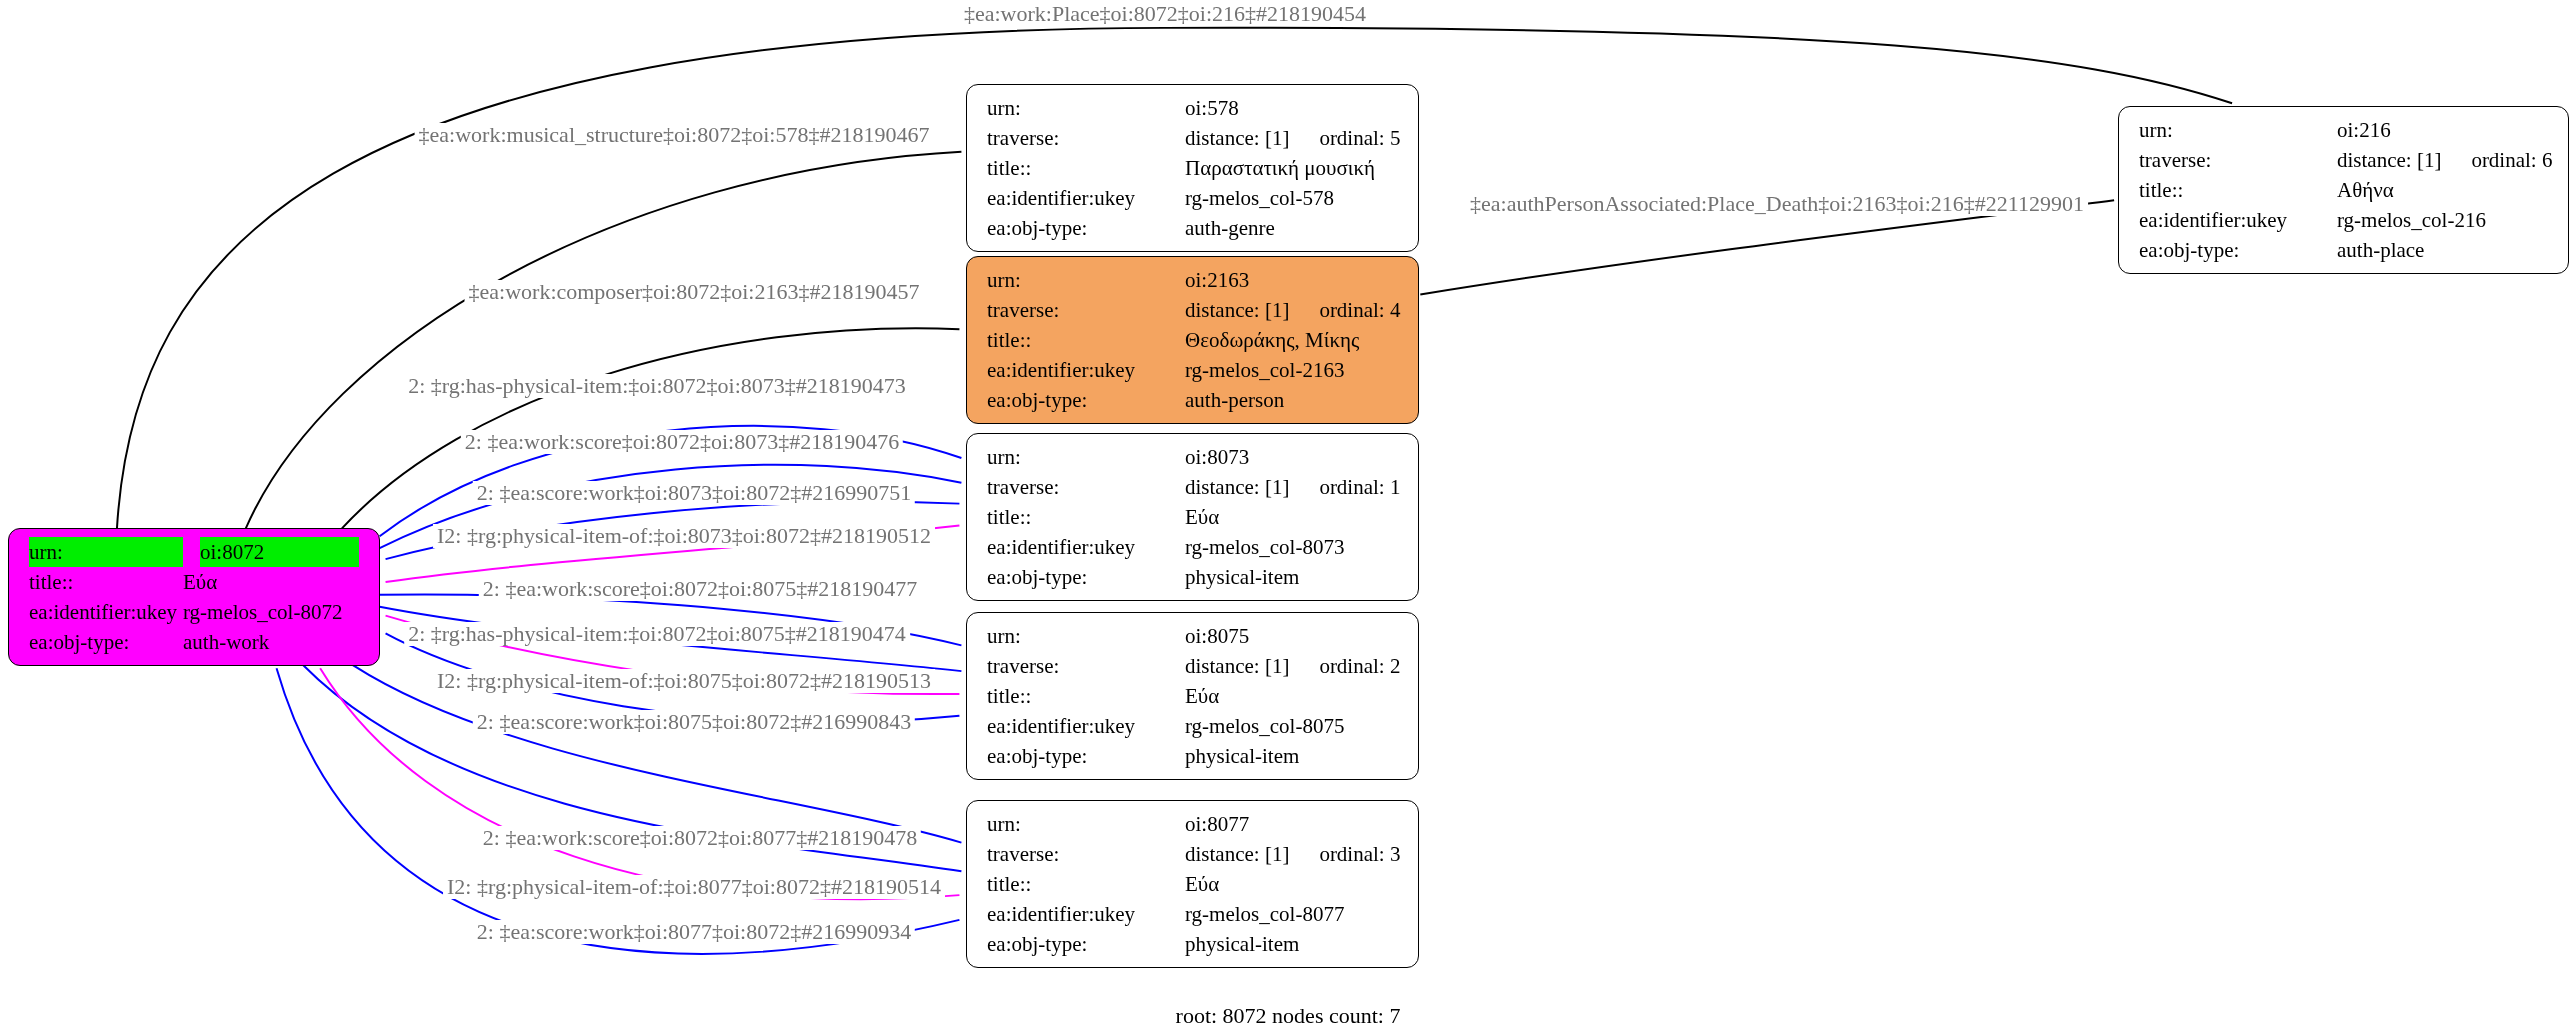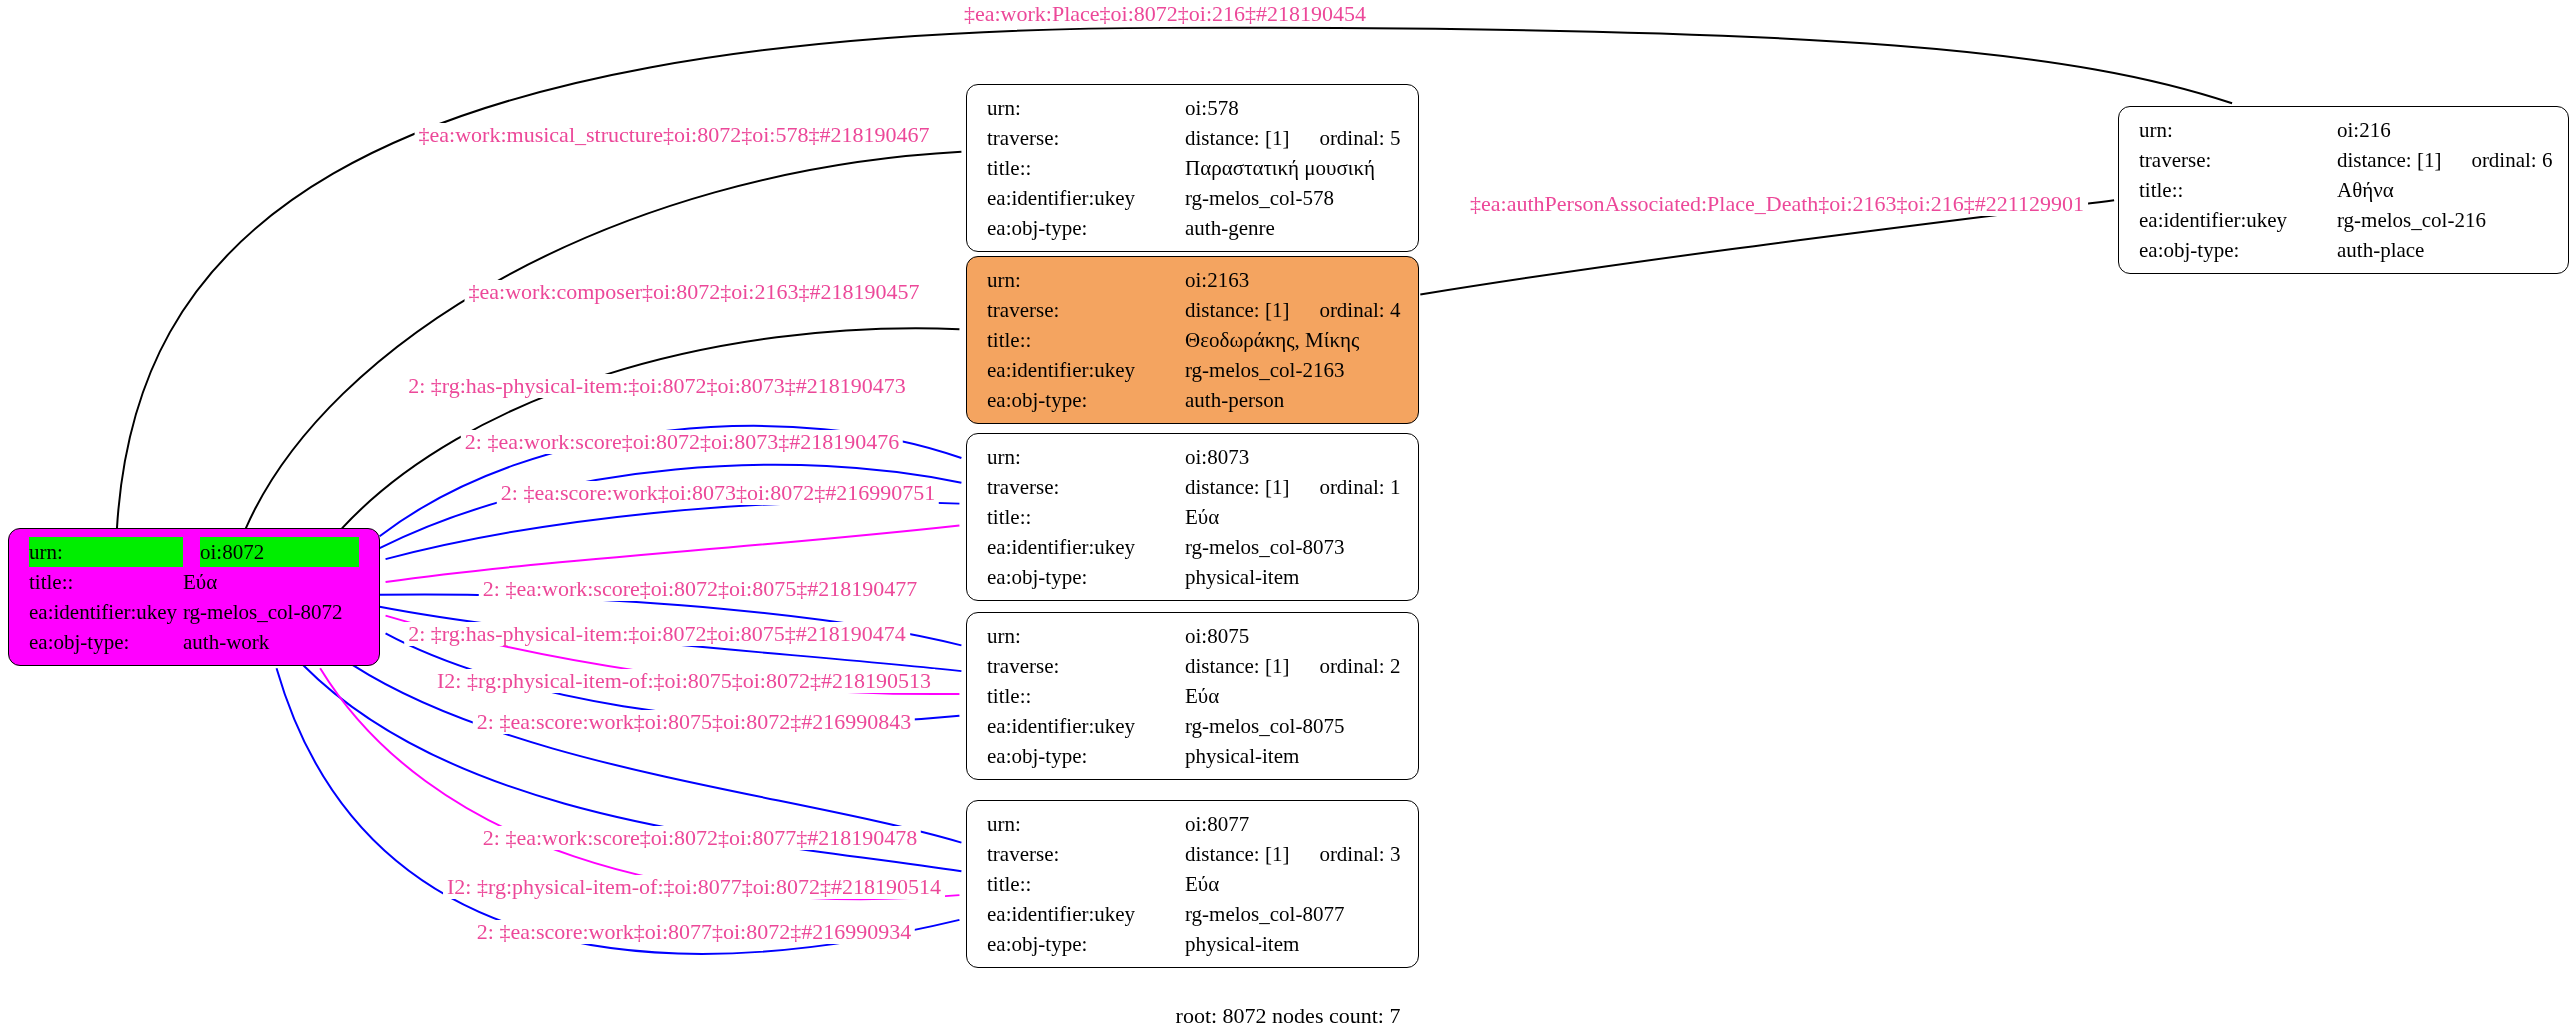--- a/index.html
+++ b/index.html
@@ -7,21 +7,21 @@
   .canvas { position:relative; width:2576px; height:1035px; overflow:hidden; background:#fff; }
   svg.edges { position:absolute; left:0; top:0; z-index:1; }
   svg.edges path { fill:none; stroke-width:2; }
   .edge--black   { stroke:#000000; }
   .edge--blue    { stroke:#0000ff; }
   .edge--magenta { stroke:#ff00ff; }
 
   .edge-label {
     position:absolute; transform:translateX(-50%);
     font-size:22px; line-height:24px; white-space:nowrap;
-    background:#ffffff; padding:0 4px; z-index:2; color:#ec4899;
+    background:#ffffff; padding:0 4px; z-index:2; color:#737373;
   }
 
   .node {
     position:absolute; background:#ffffff; border:1.6px solid #000;
     border-radius:12px; padding:8px 20px; font-size:21px; z-index:3;
   }
   .node .row { display:flex; align-items:baseline; height:30px; line-height:30px; white-space:nowrap; }
   .node .k { flex:0 0 198px; }
   .node .extra { margin-left:30px; }
 
@@ -75,21 +75,22 @@
     <path class="edge--magenta" d="M 968 903 C 682 926 432 852 323 674" marker-end="url(#arrow-magenta)"></path>
     <path class="edge--blue" d="M 968 928 C 642 1006 362 962 279 674" marker-end="url(#arrow-blue)"></path>
   </svg>
 
   <div class="edge-label" style="left:1165px; top:2px;">‡ea:work:Place‡oi:8072‡oi:216‡#218190454</div>
   <div class="edge-label" style="left:674px;  top:123px;">‡ea:work:musical_structure‡oi:8072‡oi:578‡#218190467</div>
   <div class="edge-label" style="left:694px;  top:280px;">‡ea:work:composer‡oi:8072‡oi:2163‡#218190457</div>
   <div class="edge-label" style="left:1777px; top:192px;">‡ea:authPersonAssociated:Place_Death‡oi:2163‡oi:216‡#221129901</div>
   <div class="edge-label" style="left:657px;  top:374px;">2: ‡rg:has-physical-item:‡oi:8072‡oi:8073‡#218190473</div>
   <div class="edge-label" style="left:682px;  top:430px;">2: ‡ea:work:score‡oi:8072‡oi:8073‡#218190476</div>
-  <div class="edge-label" style="left:694px;  top:481px;margin-left:24px;">2: ‡ea:score:work‡oi:8073‡oi:8072‡#216990751</div>
+  <div class="edge-label" style="left:694px;  top:481px;">2: ‡ea:score:work‡oi:8073‡oi:8072‡#216990751</div>
+  <div class="edge-label" style="left:684px;  top:524px;">I2: ‡rg:physical-item-of:‡oi:8073‡oi:8072‡#218190512</div>
   <div class="edge-label" style="left:700px;  top:577px;">2: ‡ea:work:score‡oi:8072‡oi:8075‡#218190477</div>
   <div class="edge-label" style="left:657px;  top:622px;">2: ‡rg:has-physical-item:‡oi:8072‡oi:8075‡#218190474</div>
   <div class="edge-label" style="left:684px;  top:669px;">I2: ‡rg:physical-item-of:‡oi:8075‡oi:8072‡#218190513</div>
   <div class="edge-label" style="left:694px;  top:710px;">2: ‡ea:score:work‡oi:8075‡oi:8072‡#216990843</div>
   <div class="edge-label" style="left:700px;  top:826px;">2: ‡ea:work:score‡oi:8072‡oi:8077‡#218190478</div>
   <div class="edge-label" style="left:694px;  top:875px;">I2: ‡rg:physical-item-of:‡oi:8077‡oi:8072‡#218190514</div>
   <div class="edge-label" style="left:694px;  top:920px;">2: ‡ea:score:work‡oi:8077‡oi:8072‡#216990934</div>
 
   <div class="node node--root" style="left:8px; top:528px; width:372px;">
     <div class="row row--urn">

